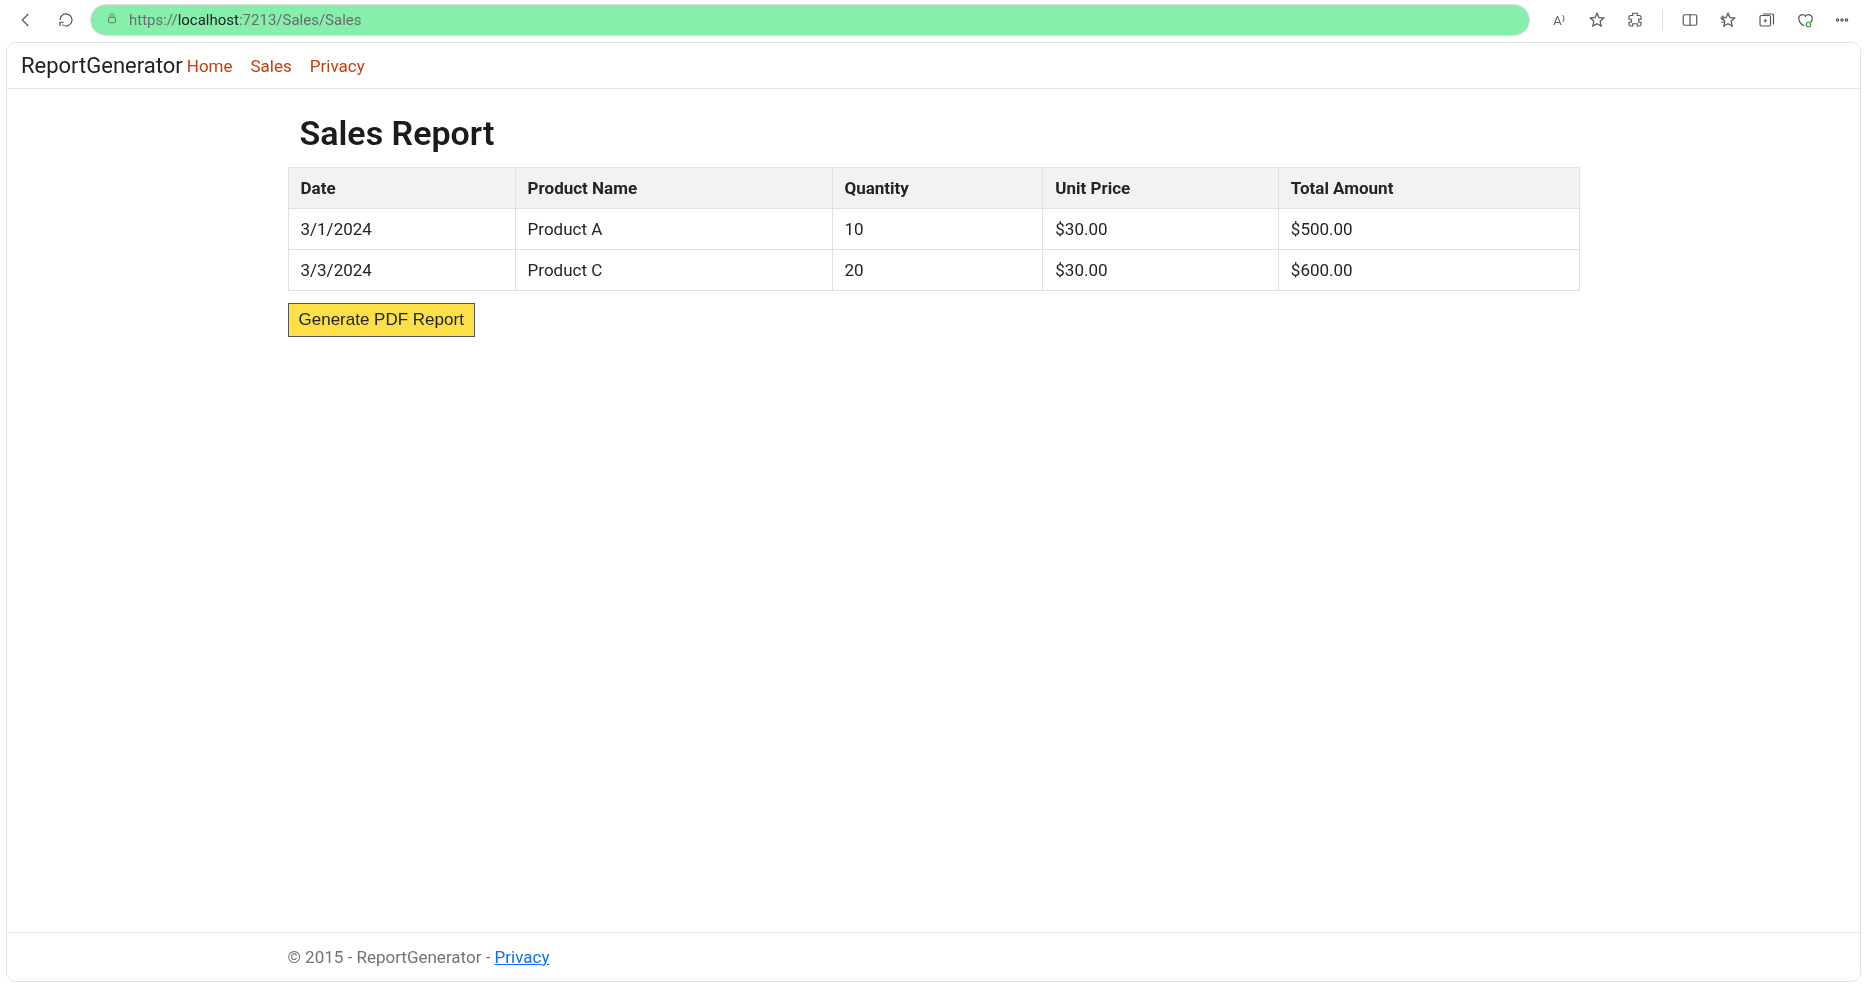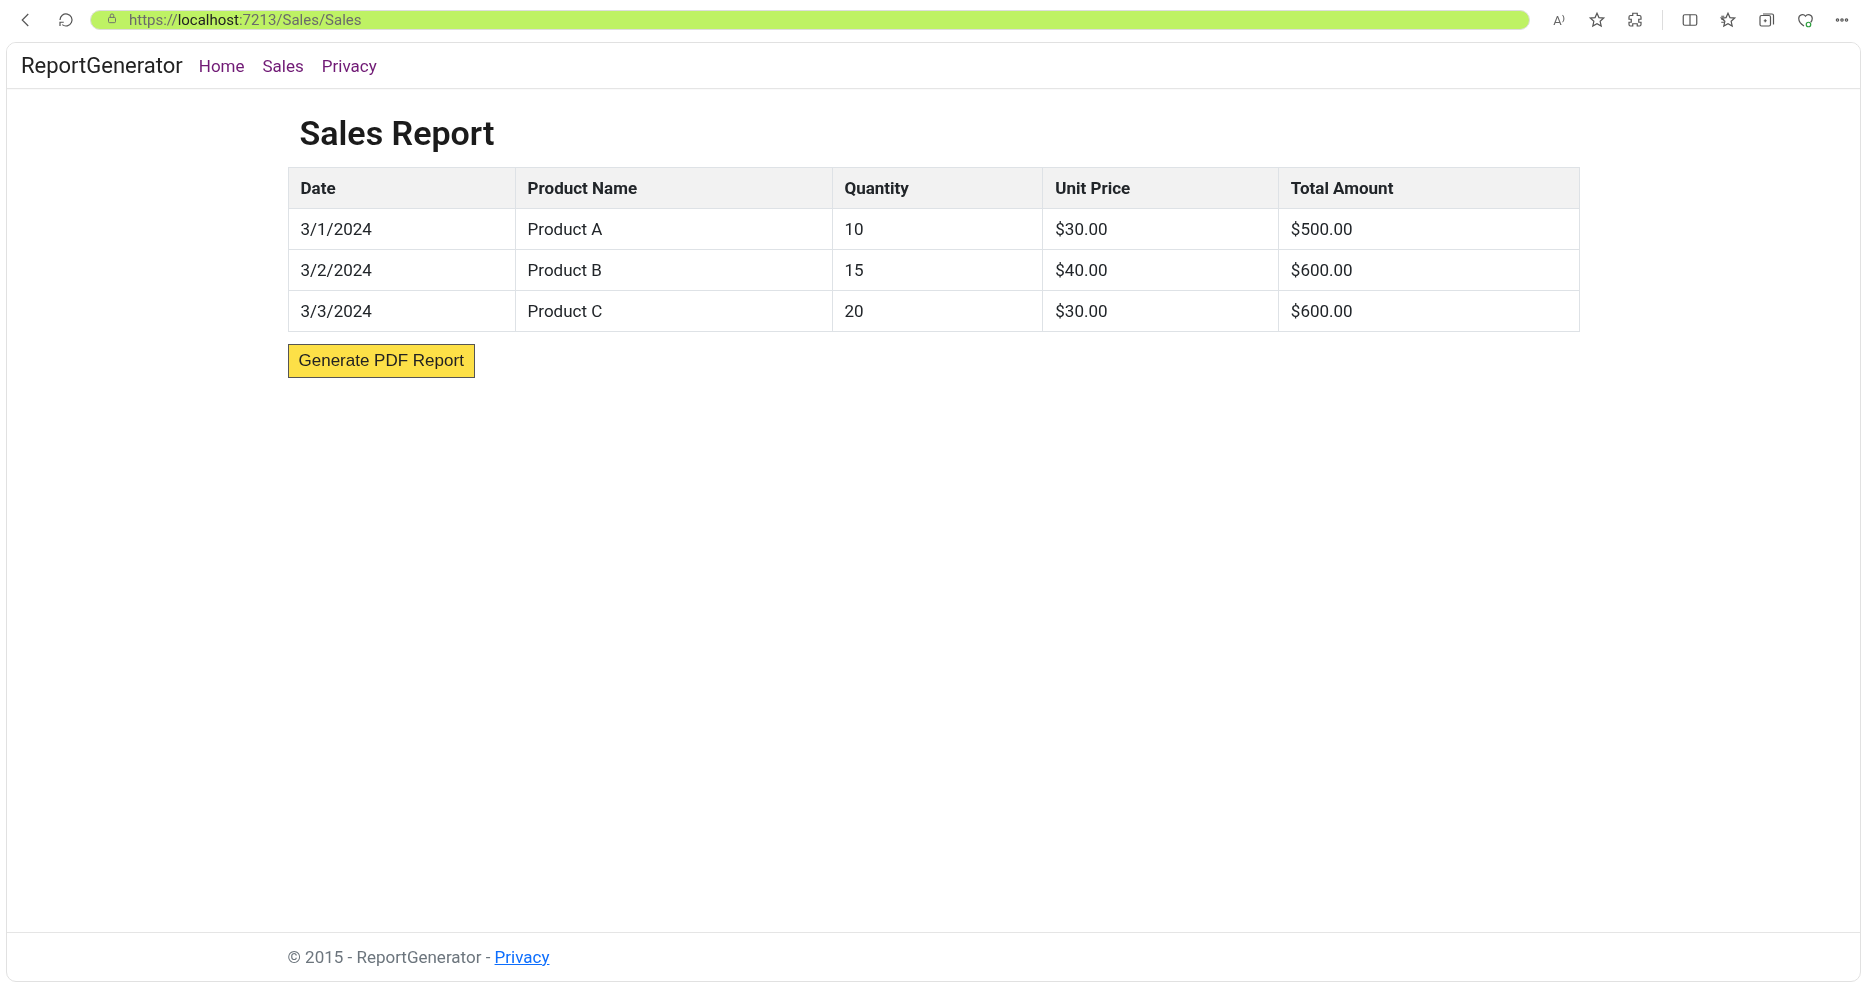--- a/index.html
+++ b/index.html
@@ -27,25 +27,25 @@
       justify-content: center;
       border-radius: 4px;
       cursor: pointer;
       color: #555;
     }
     .chrome-btn svg { width: 18px; height: 18px; stroke: #555; fill: none; stroke-width: 1.6; }
     .addr-bar {
       flex: 1;
       display: flex;
       align-items: center;
-      height: 20px;
+      height: 32px;
       border: 1px solid #ddd;
       border-radius: 16px;
       padding: 0 14px;
-      background: #bef264;
+      background: #86efac;
       color: #6b6b6b;
       font-size: 15px;
       gap: 10px;
     }
     .addr-bar .lock-icon svg { width: 14px; height: 14px; stroke: #6b6b6b; fill: none; stroke-width: 1.6; }
     .url-text { flex: 1; }
     .url-bold { color: #222; font-weight: 400; }
     .chrome-right {
       display: flex;
       align-items: center;
@@ -67,32 +67,32 @@
       overflow: hidden;
     }
 
     
     .navbar {
       display: flex;
       align-items: center;
       padding: 10px 14px;
       border-bottom: 1px solid #e5e5e5;
       background: #fff;
-      gap: 16px;
+      gap: 4px;
       box-shadow: 0 1px 0 rgba(0,0,0,0.02);
     }
     .navbar-brand {
       font-size: 22px;
       color: #222;
       text-decoration: none;
       cursor: pointer;
     }
     .navbar-nav { display: flex; gap: 18px; }
     .nav-link {
-      color: #701a75;
+      color: #c2410c;
       text-decoration: none;
       font-size: 17px;
       cursor: pointer;
     }
 
     
     .container {
       width: 1320px;
       max-width: 100%;
       margin: 0 auto;
@@ -248,27 +248,20 @@
       </thead>
       <tbody>
         <tr>
           <td>3/1/2024</td>
           <td>Product A</td>
           <td>10</td>
           <td>$30.00</td>
           <td>$500.00</td>
         </tr>
         <tr>
-          <td>3/2/2024</td>
-          <td>Product B</td>
-          <td>15</td>
-          <td>$40.00</td>
-          <td>$600.00</td>
-        </tr>
-        <tr>
           <td>3/3/2024</td>
           <td>Product C</td>
           <td>20</td>
           <td>$30.00</td>
           <td>$600.00</td>
         </tr>
       </tbody>
     </table>
 
     <button class="gen-btn">Generate PDF Report</button>

